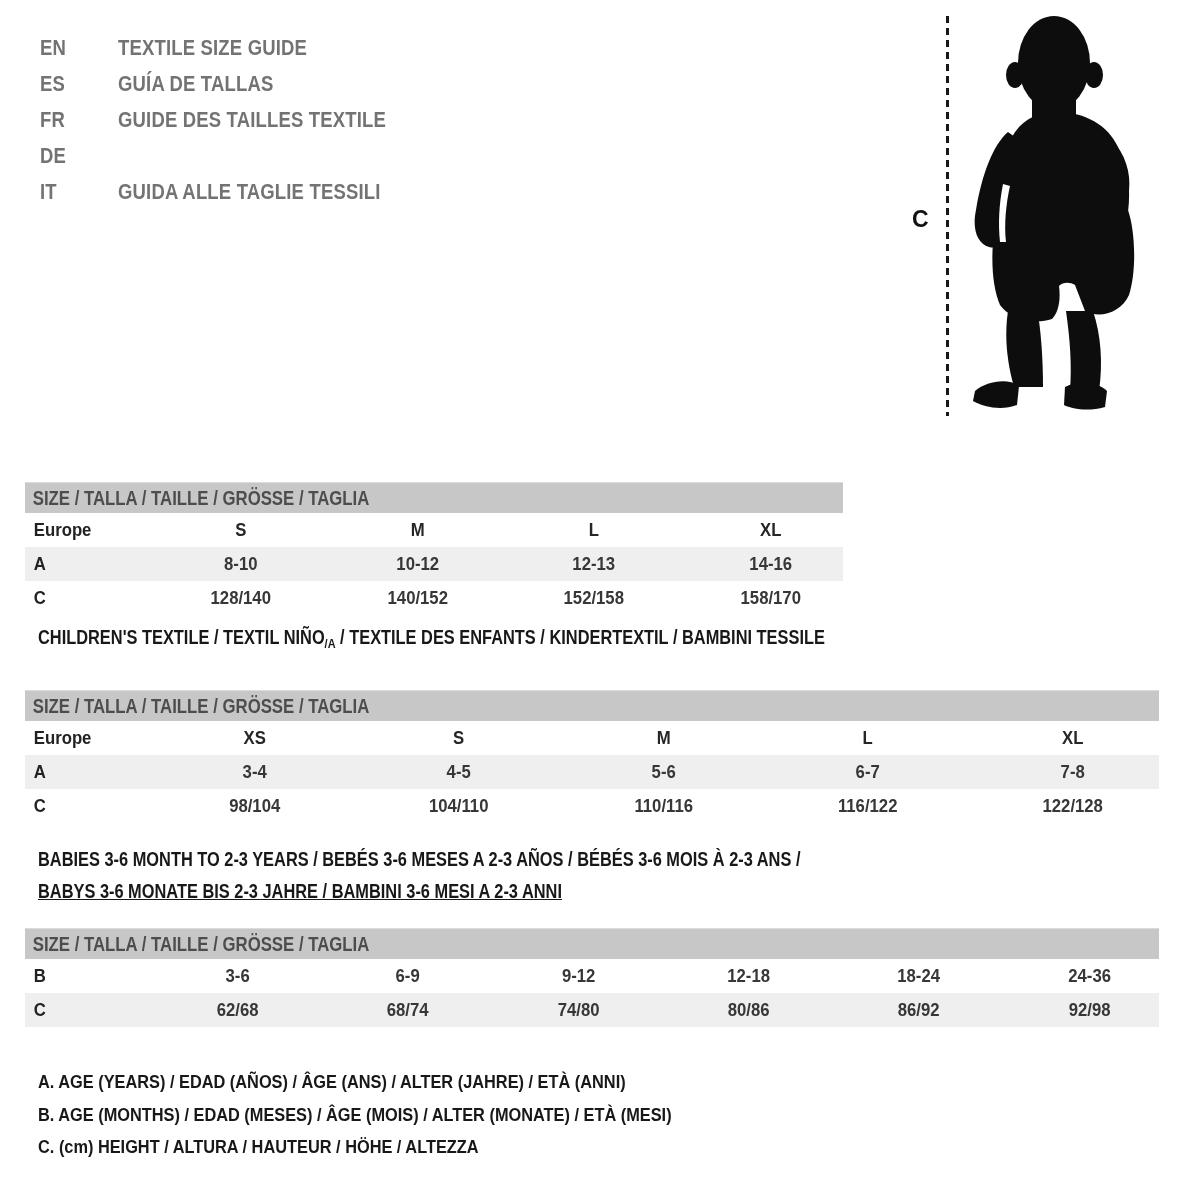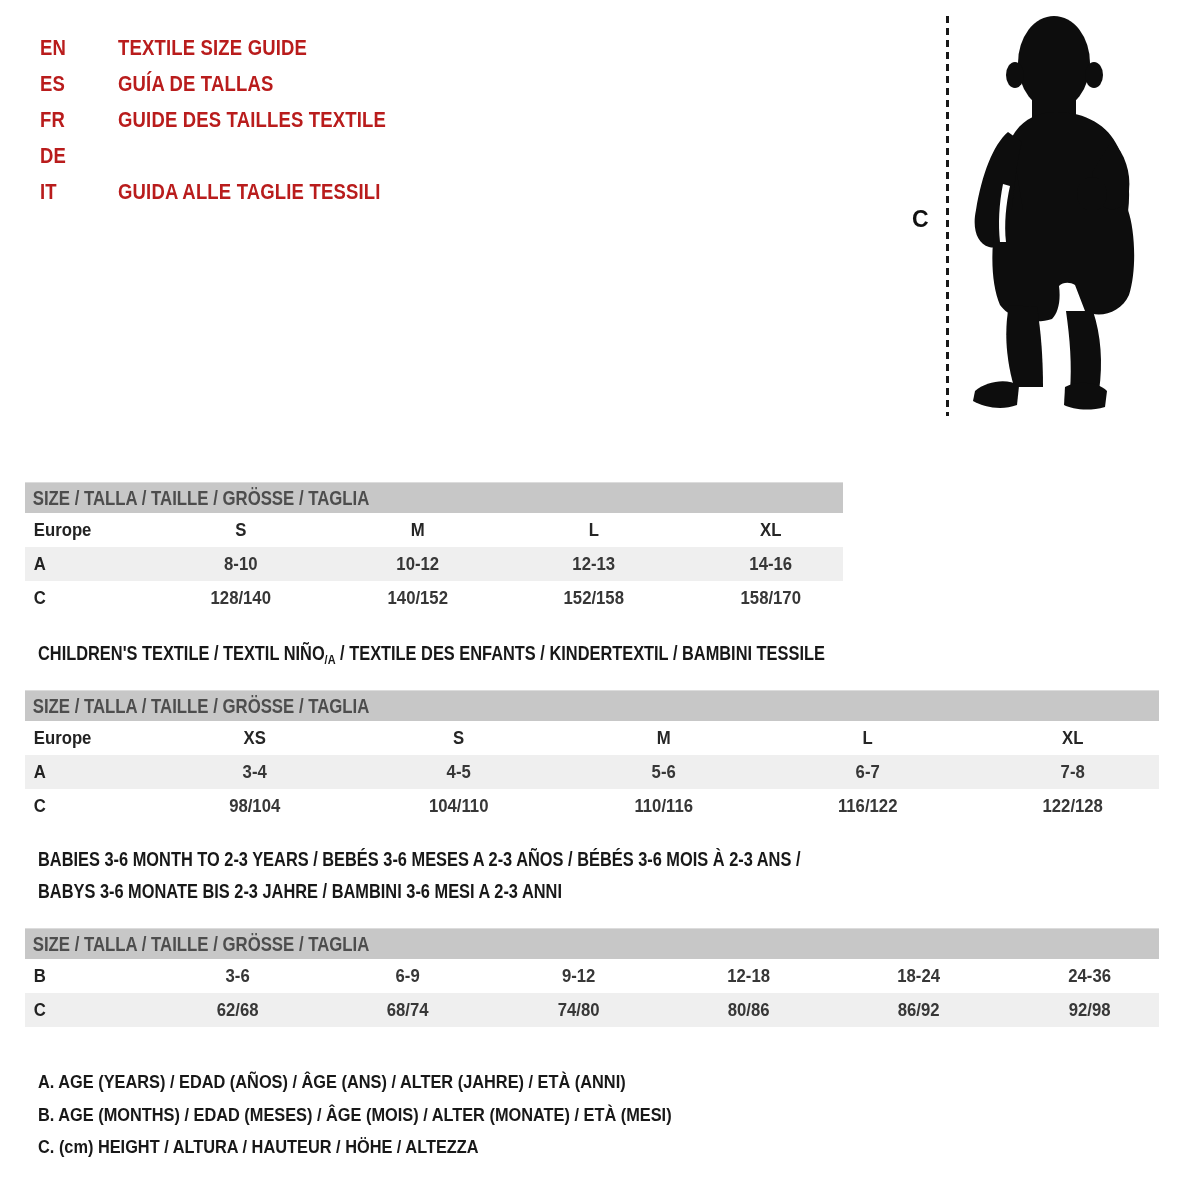--- a/index.html
+++ b/index.html
@@ -18,21 +18,21 @@
     display:inline-block;
     transform:scaleX(0.86);
     transform-origin:0 50%;
     white-space:nowrap;
   }
 
   
   .lang-header { position:absolute; left:40px; top:30px; }
   .lang-row { display:flex; height:36px; align-items:center; }
   .lang-code, .lang-title {
-    font-weight:bold; font-size:21.5px; color:#b91c1c; letter-spacing:0.2px;
+    font-weight:bold; font-size:21.5px; color:#737373; letter-spacing:0.2px;
   }
   .lang-code { width:78px; flex:0 0 78px; }
 
   
   .measure-line {
     position:absolute; left:946px; top:16px;
     width:3px; height:400px;
     background:repeating-linear-gradient(to bottom,#171717 0px,#171717 7px,transparent 7px,transparent 12px);
   }
   .measure-label {
@@ -77,23 +77,23 @@
   
   .notes { position:absolute; left:38px; top:1066px; }
   .note-line {
     height:32.5px; display:flex; align-items:center;
     font-weight:bold; font-size:19px; color:#181818;
   }
 
   
   #title-junior   { top:434px; }
   #table-junior   { top:482px; width:818px; }
-  #title-children { top:642px; }
+  #title-children { top:626px; }
   #table-children { top:690px; width:1134px; }
-  #title-babies   { top:848px; }
+  #title-babies   { top:848px;text-decoration:underline; }
   #table-babies   { top:928px; width:1134px; }
   .title-line2 { display:block; margin-top:9px; }
 </style>
 </head>
 <body>
 
 <div id="canvas">
 
   <div class="lang-header">
     <div class="lang-row">

